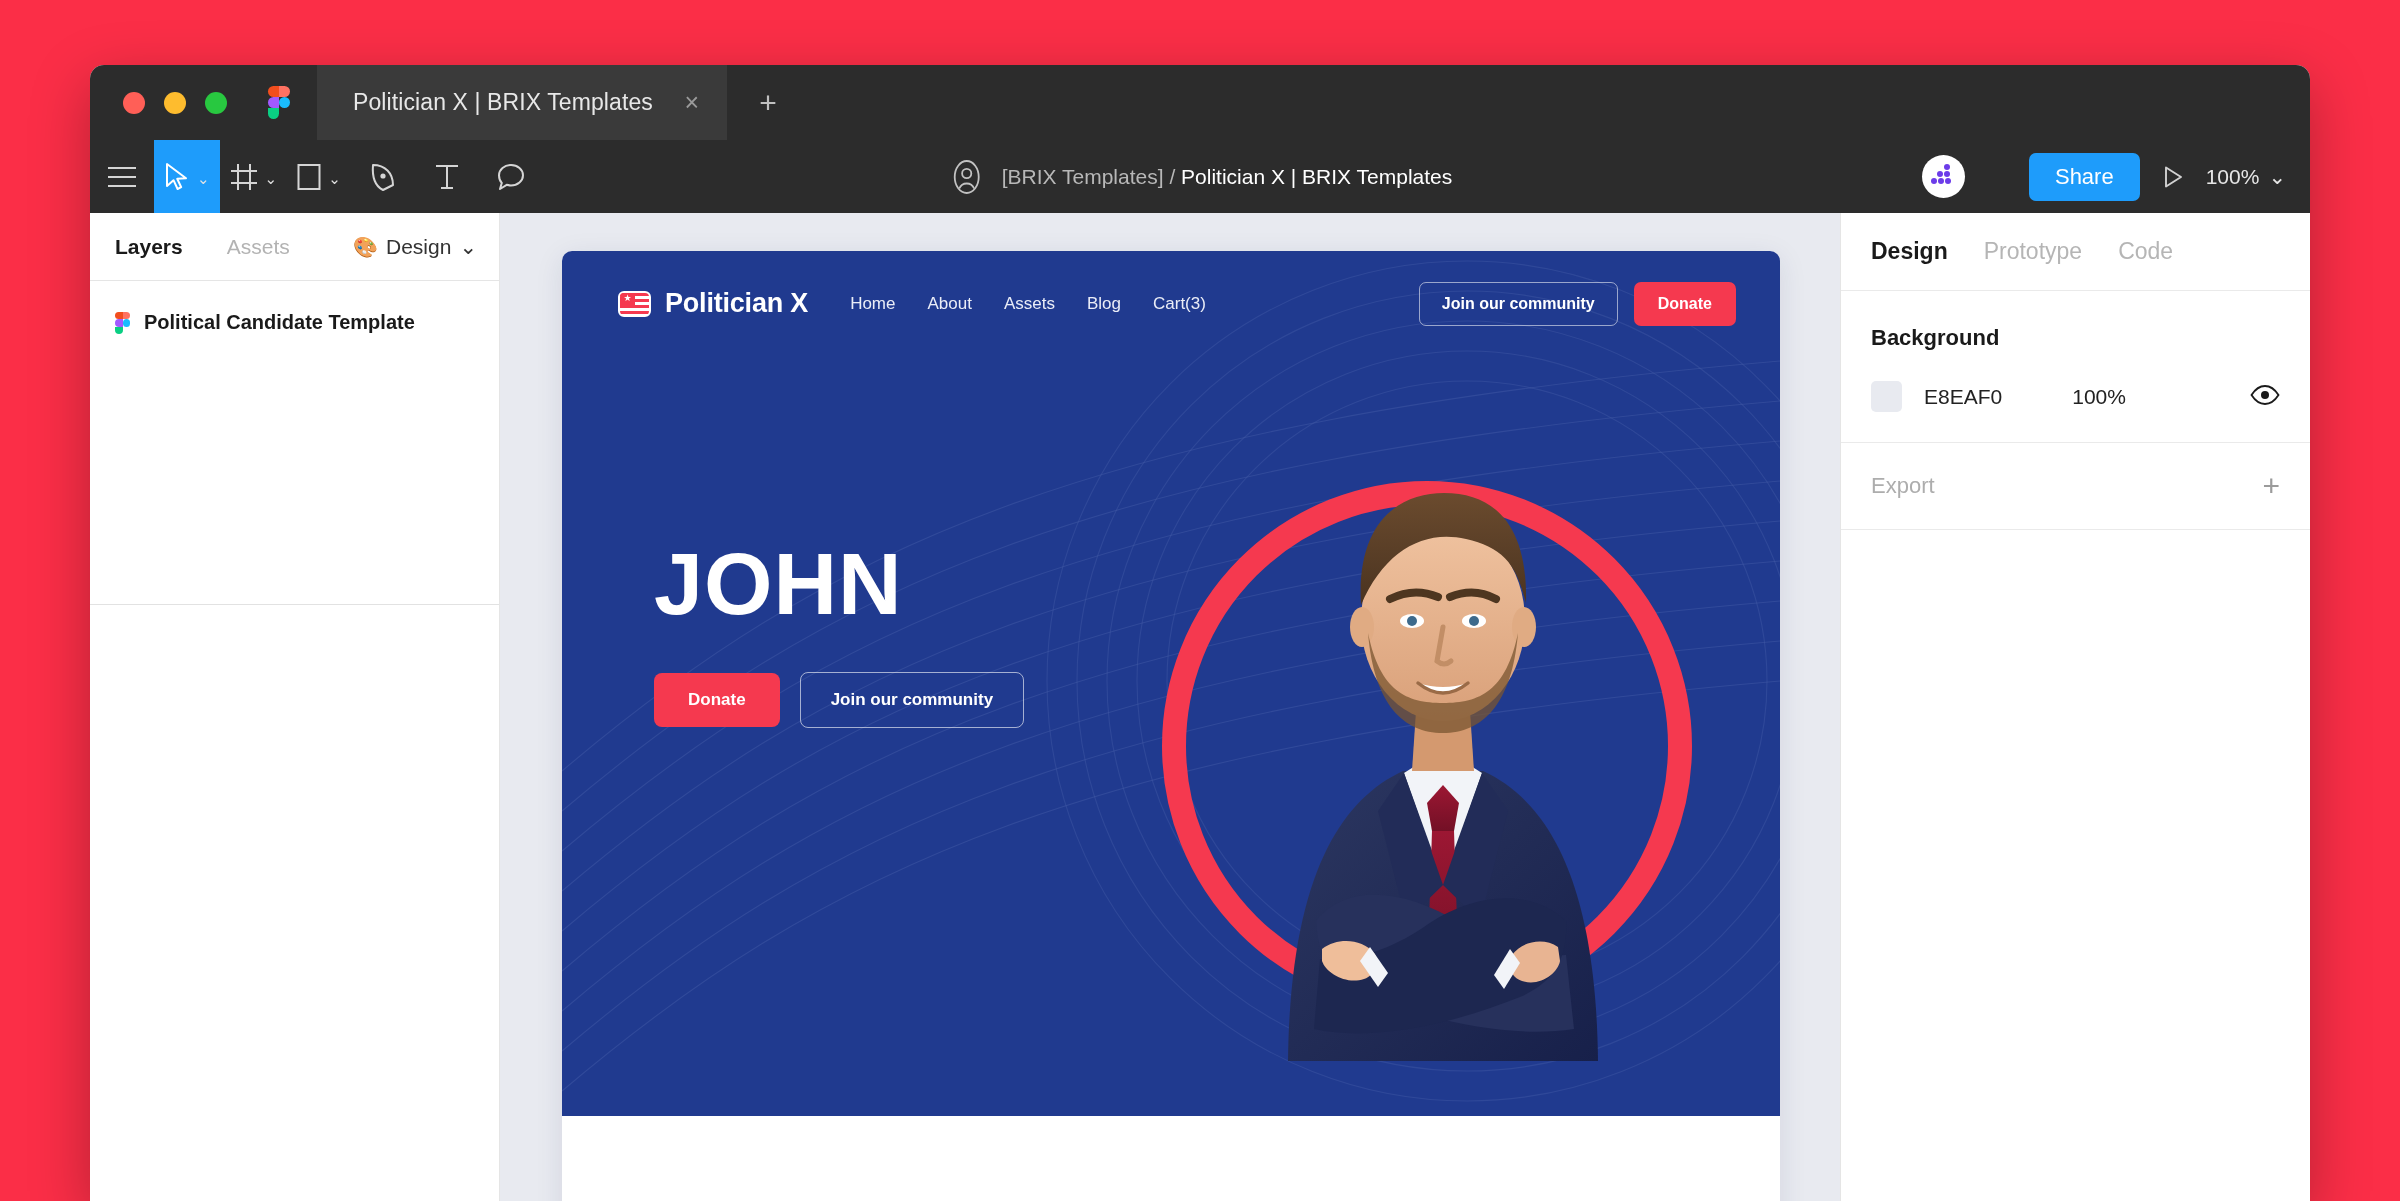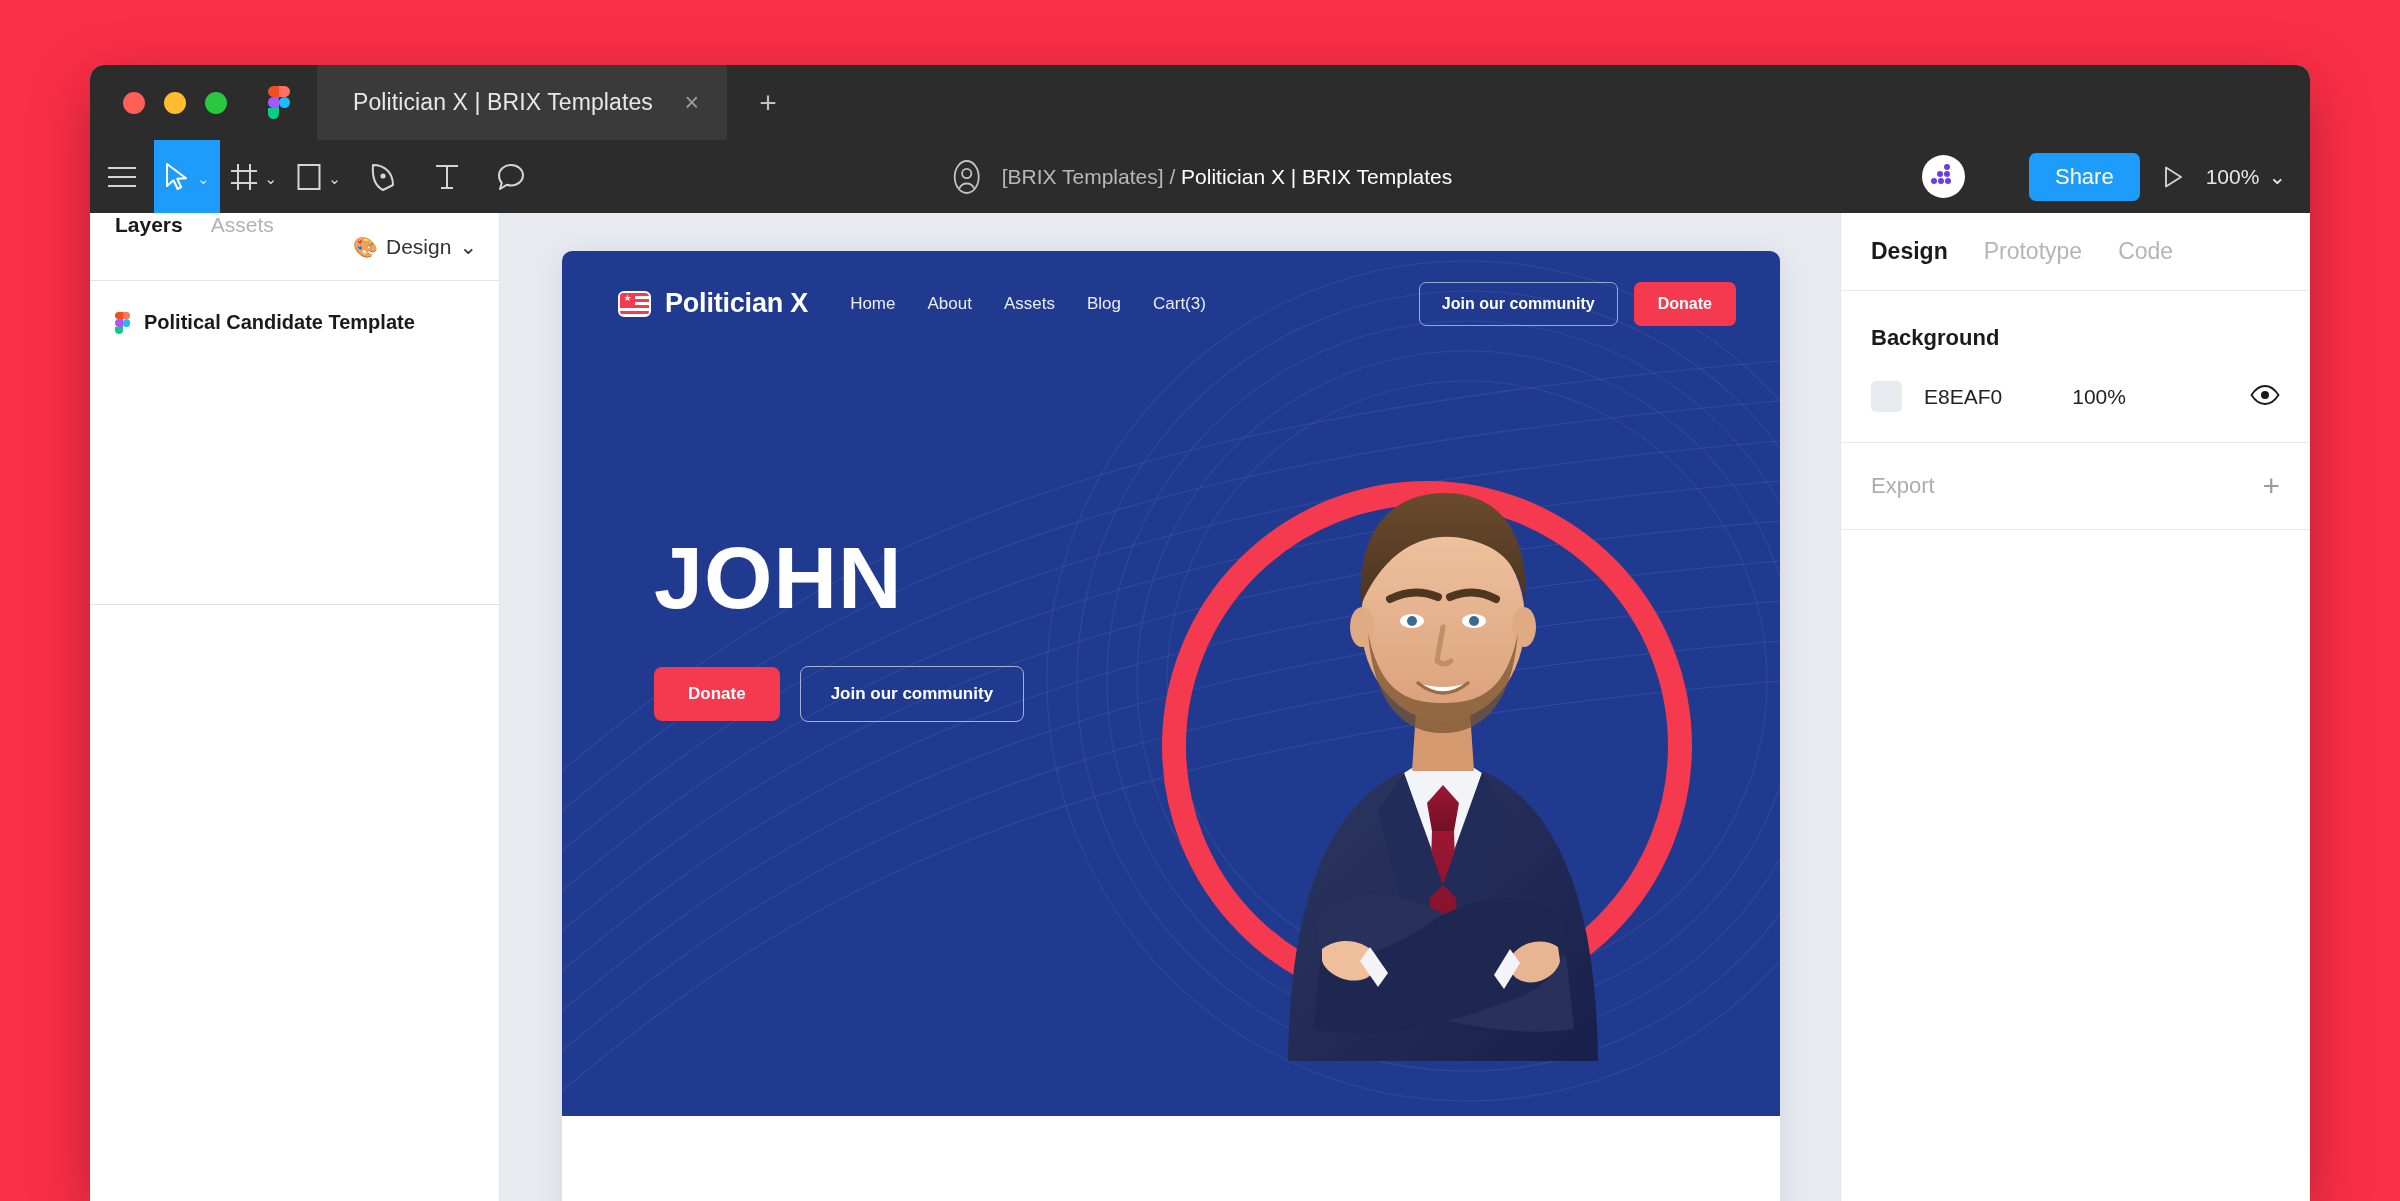--- a/index.html
+++ b/index.html
@@ -125,24 +125,24 @@
   
   #left-panel {
     width: 410px;
     background: #ffffff;
     border-right: 1px solid #E5E5E5;
     display: flex; flex-direction: column;
     flex: 0 0 410px;
   }
   #left-panel-tabs {
     height: 68px;
-    display: flex; 
+    display: flex; align-items: center;
     padding: 0 22px 0 25px;
     border-bottom: 1px solid #E5E5E5;
-    gap: 28px;
+    gap: 44px;
   }
   .lp-tab { font-size: 21px; color: #B3B3B3; cursor: pointer; }
   .lp-tab.active { color: #1A1A1A; font-weight: bold; }
   #design-switcher {
     margin-left: auto; display: flex; align-items: center; gap: 8px;
     font-size: 21px; color: #333; cursor: pointer;
   }
   #palette-icon { font-size: 20px; }
   #layer-list { padding-top: 20px; }
   .layer-row {
@@ -212,21 +212,21 @@
   #nav-donate-btn {
     color: #fff; font-size: 16px; font-family: inherit;
     background: #F5394F; border: none;
     border-radius: 7px; padding: 13px 24px; cursor: pointer; font-weight: bold;
   }
 
   
   #hero-copy { position: absolute; left: 92px; top: 285px; width: 520px; z-index: 3; }
   #hero-title {
     color: #ffffff; font-size: 88px; font-weight: bold;
-    line-height: .95; letter-spacing: 1px;
+    line-height: .95; letter-spacing: 1px; margin-top: 6px;
   }
   #hero-title .line2 { display: block; }
   #hero-sub { color: #D9DEEF; font-size: 17px; line-height: 1.6; margin-top: 30px; width: 420px; }
   #hero-cta { display: flex; align-items: center; gap: 20px; margin-top: 46px; }
   #hero-donate-btn {
     background: #F5394F; color: #fff; border: none; border-radius: 8px;
     font-size: 17px; font-weight: bold; font-family: inherit;
     padding: 17px 34px; cursor: pointer;
   }
   #hero-join-btn {

